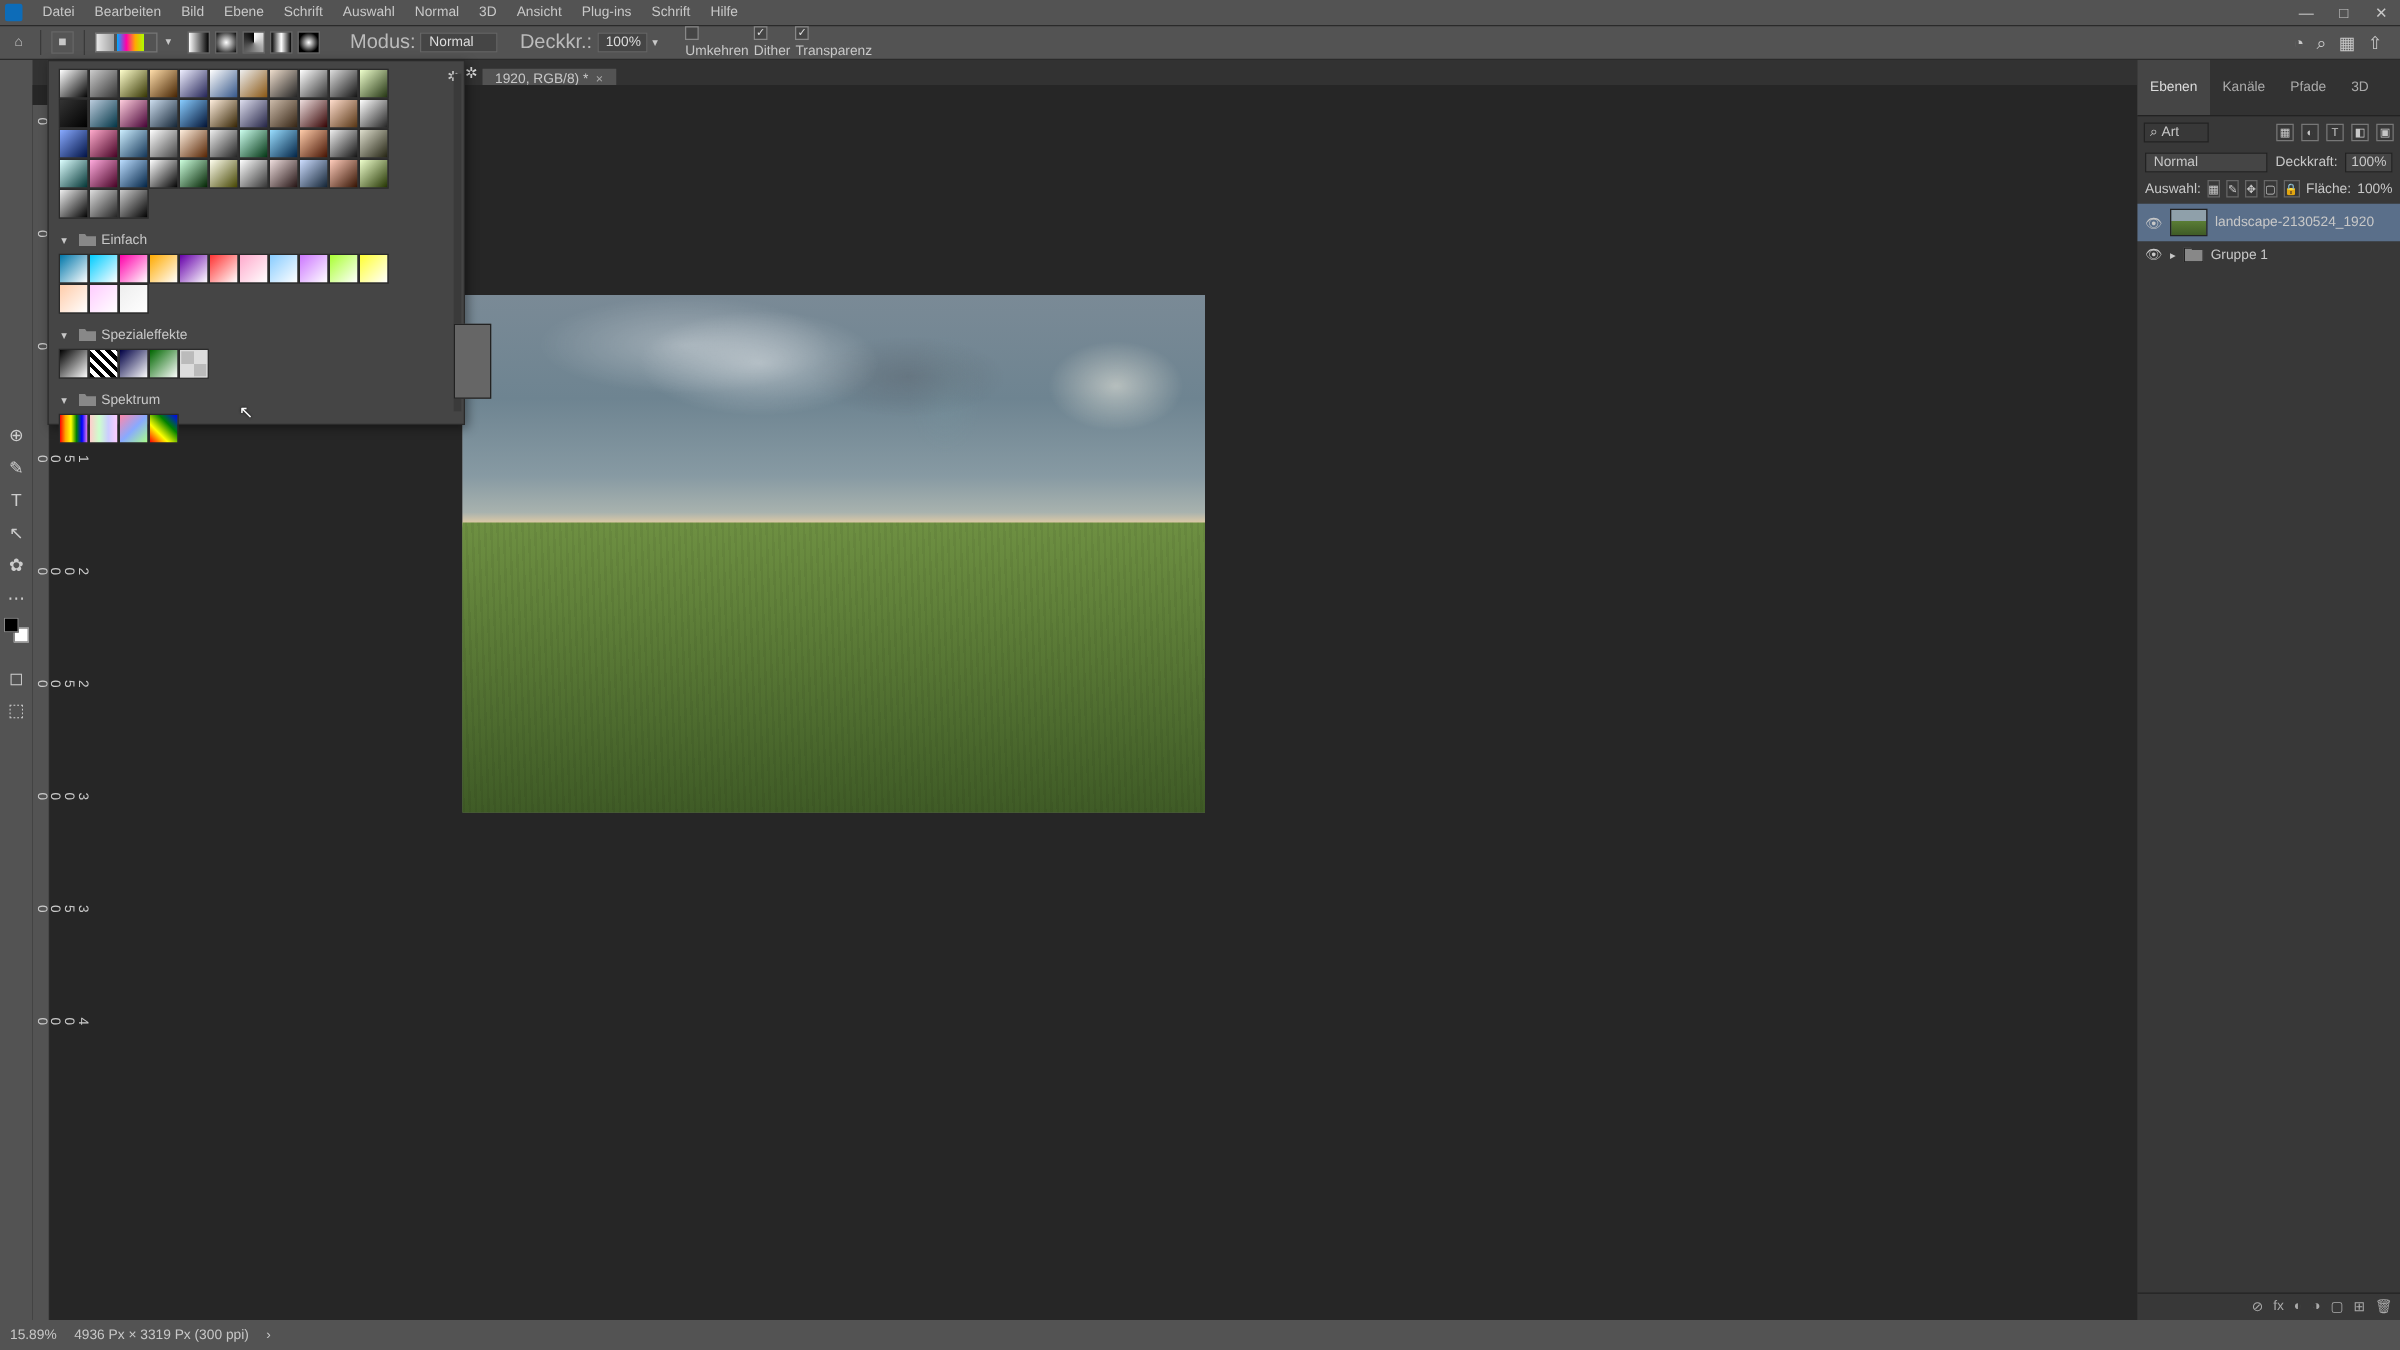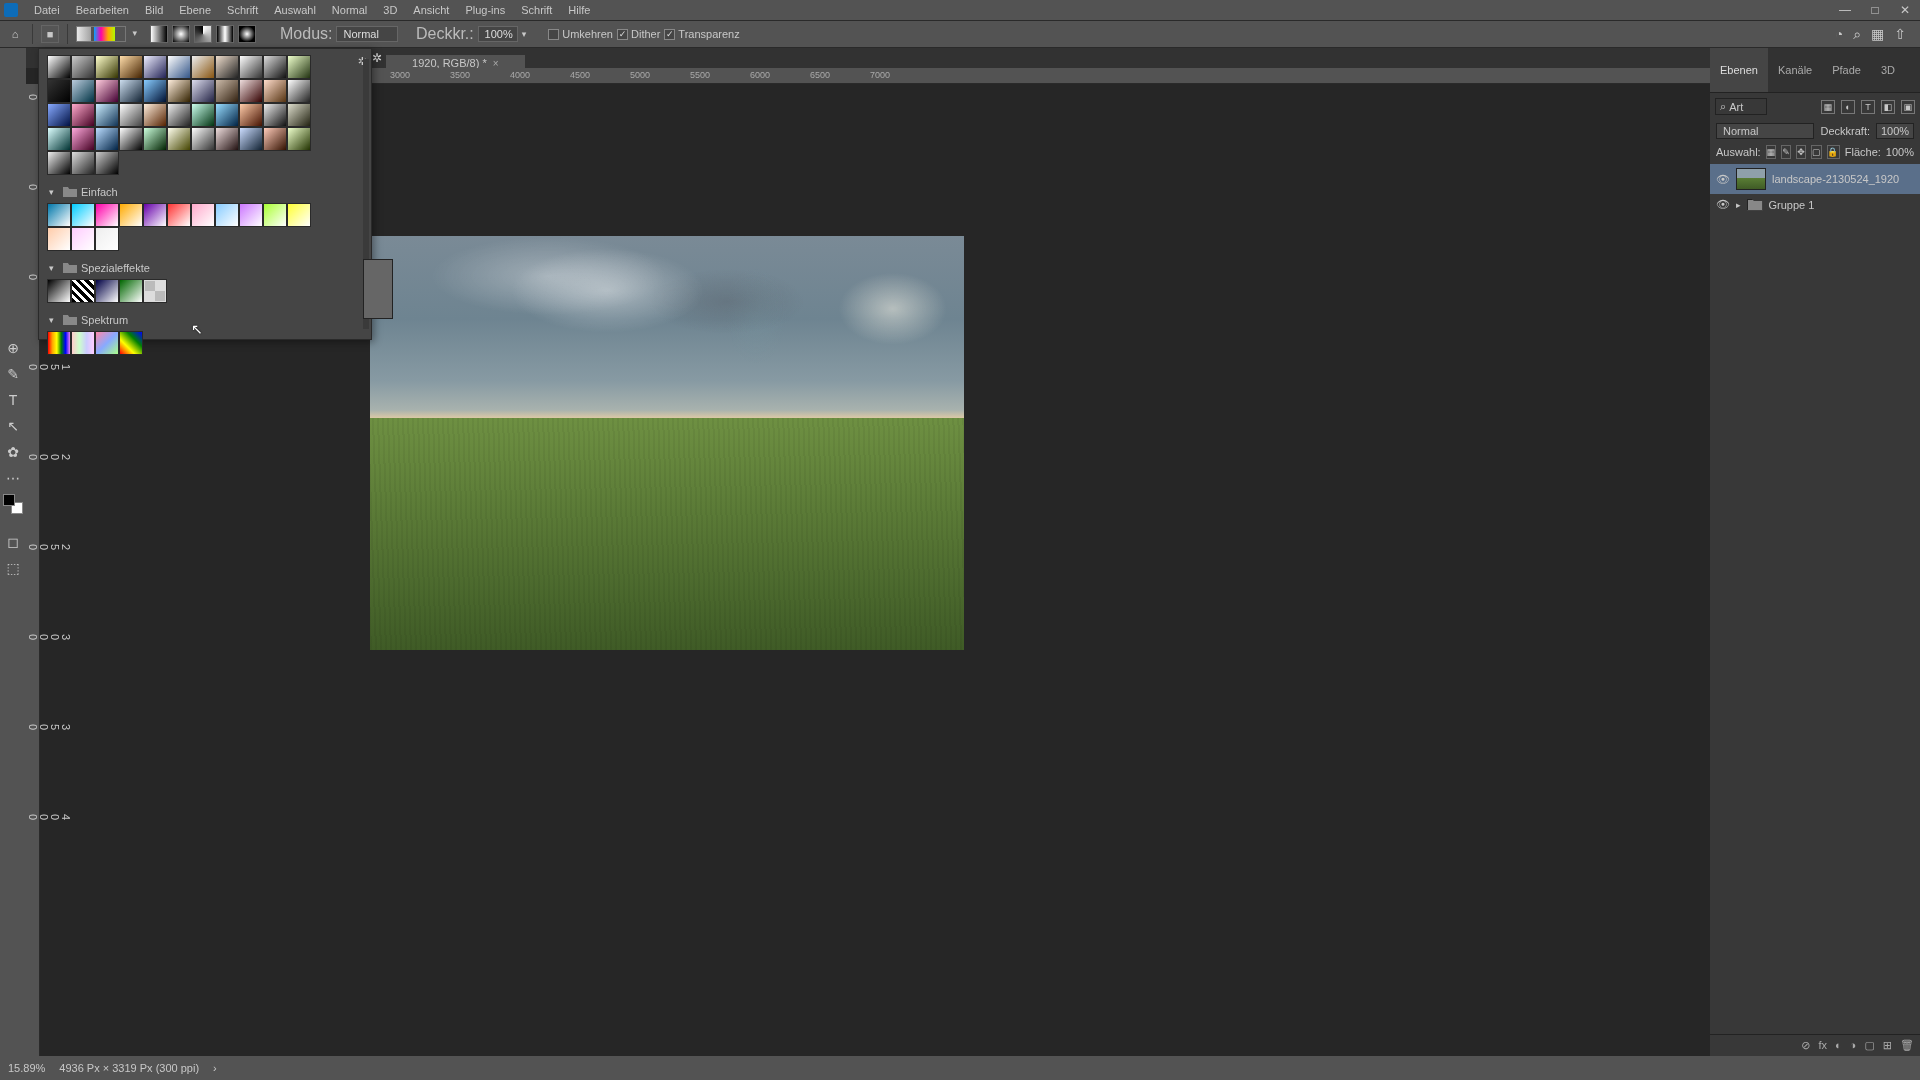--- a/index.html
+++ b/index.html
@@ -15,29 +15,29 @@
 
 .optionsbar { height: 28px; background: #535353; border-top: 1px solid #2a2a2a; border-bottom: 1px solid #2a2a2a; display: flex; align-items: center; padding: 0 6px; gap: 4px; }
 .home-icon { width: 18px; height: 18px; display: flex; align-items: center; justify-content: center; }
 .sep { width: 1px; height: 20px; background: #3a3a3a; margin: 0 4px; }
 .grad-preview { width: 50px; height: 16px; background: linear-gradient(90deg,#e8e8e8,#a0a0a0 30%,transparent 30%,transparent 35%,#00aaff 35%,#ff00aa 50%,#ffaa00 65%,#aaff00 80%,transparent 80%); border:1px solid #777; position:relative; }
 .grad-preview::after{content:"▾"; position:absolute; right:-12px; top:1px; font-size:9px;}
 .grad-type { width:18px; height:18px; border:1px solid #666; display:flex; align-items:center; justify-content:center; background:#454545; }
 .opt-label { font-size: 16px; color:#bbb; }
 .opt-select { background:#454545; border:1px solid #666; padding:1px 18px 1px 6px; font-size:11px; color:#ddd; position:relative; }
 .opt-input { background:#454545; border:1px solid #666; width:40px; padding:1px 4px; font-size:11px; color:#ddd; text-align:right;}
-.opt-check { display:flex; align-items:center; gap:3px; font-size:11px;}
+.opt-check { display:flex; gap:3px; font-size:11px;flex-direction:column;}
 .opt-check .box{ width:11px; height:11px; border:1px solid #888; background:#454545; display:flex; align-items:center; justify-content:center;}
 .opt-check .box.chk::after{content:"✓"; font-size:9px; color:#ddd; line-height:1;}
 .right-icons { margin-left:auto; display:flex; gap:10px; padding-right:8px;}
 .right-icons span{ font-size:14px; }
 
 
 .doctabs { position:absolute; left:372px; top:48px; height:20px; display:flex; align-items:center;}
-.doctab { background:#535353; padding:2px 26px; font-size:11px; color:#ddd; display:flex; align-items:center; gap:6px;margin-top:10px;}
+.doctab { background:#535353; padding:2px 10px; font-size:11px; color:#ddd; display:flex; align-items:center; gap:6px;margin-top:10px;}
 .doctab .x{ font-size:10px; color:#aaa;}
 
 
 .toolbox { position:absolute; left:0; top:48px; width:26px; bottom:24px; background:#535353; display:flex; flex-direction:column; align-items:center; padding-top:290px; gap:6px;}
 .tool { width:20px; height:20px; display:flex; align-items:center; justify-content:center; font-size:14px; color:#ccc; cursor:pointer;}
 .tool.swatch{ position:relative; width:20px; height:20px;}
 .tool.swatch .fg{position:absolute; width:12px; height:12px; background:#000; border:1px solid #888; left:0; top:0;}
 .tool.swatch .bg{position:absolute; width:12px; height:12px; background:#fff; border:1px solid #888; right:0; bottom:0;}
 
 
@@ -189,36 +189,20 @@
   <div class="tool swatch">
       <div class="bg"></div>
       <div class="fg"></div>
     </div>
   <div style="height:6px"></div>
   <div class="tool">◻</div>
   <div class="tool">⬚</div>
 </div>
 
 <div class="canvas-wrap">
-  <div class="ruler-h" id="ruler-h">
-      <div class="tick" style="left: 60px;">500</div>
-      <div class="tick" style="left: 120px;">1000</div>
-      <div class="tick" style="left: 180px;">1500</div>
-      <div class="tick" style="left: 240px;">2000</div>
-      <div class="tick" style="left: 300px;">2500</div>
-      <div class="tick" style="left: 360px;">3000</div>
-      <div class="tick" style="left: 420px;">3500</div>
-      <div class="tick" style="left: 480px;">4000</div>
-      <div class="tick" style="left: 540px;">4500</div>
-      <div class="tick" style="left: 600px;">5000</div>
-      <div class="tick" style="left: 660px;">5500</div>
-      <div class="tick" style="left: 720px;">6000</div>
-      <div class="tick" style="left: 780px;">6500</div>
-      <div class="tick" style="left: 840px;">7000</div>
-    </div>
   <div class="ruler-v" id="ruler-v">
       <div class="tick" style="top: 10px;">
         <span>0</span>
       </div>
       <div class="tick" style="top: 100px;">
         <span>5</span>
         <span>0</span>
         <span>0</span>
       </div>
       <div class="tick" style="top: 190px;">

